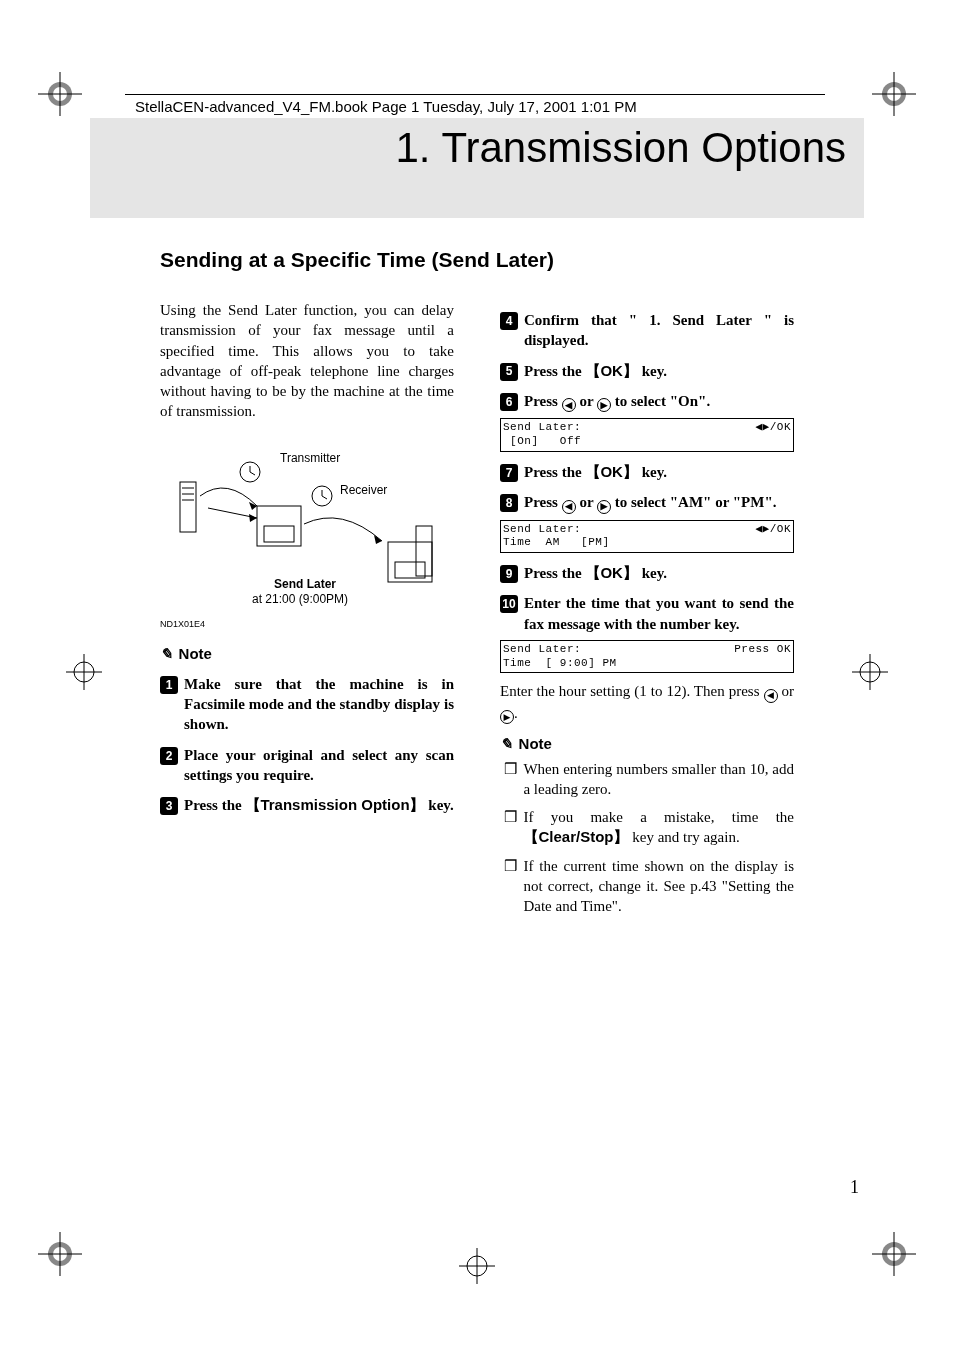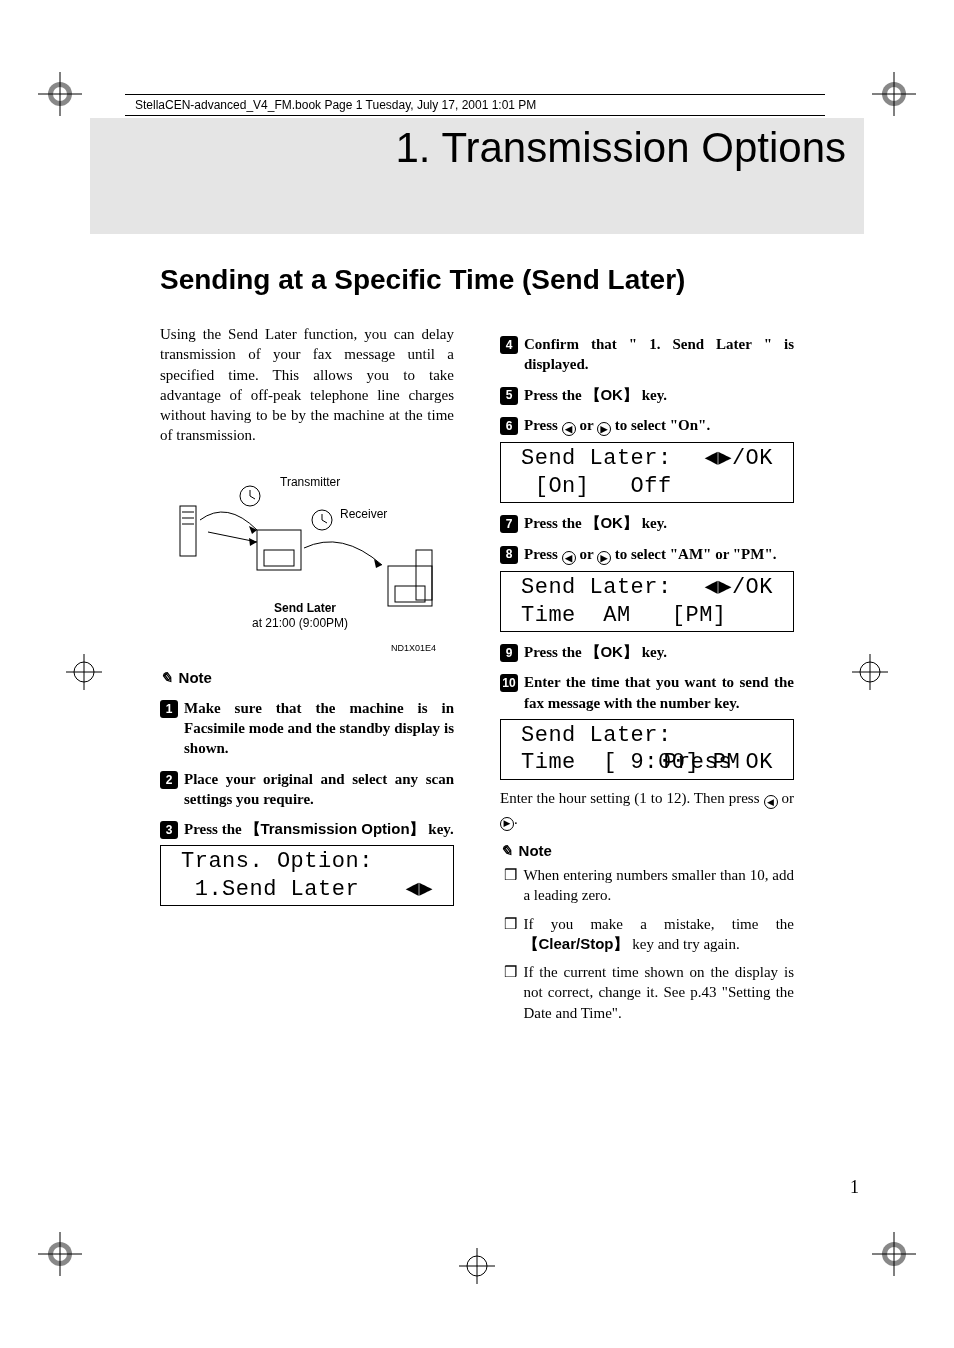--- a/index.html
+++ b/index.html
@@ -22,53 +22,53 @@
   .reg-mr { top: 650px; right: 62px; }
   .reg-bm { bottom: 60px; left: 455px; }
 
   .page {
     position: absolute;
     inset: 90px 90px 90px 90px;
   }
   .header-strip {
     position: absolute;
     top: 8px; left: 45px;
-    font-size: 12px;
+    font-size: 15px;
     font-family: Arial, sans-serif;
   }
   .header-strip::after{
     content:"";
     position:absolute;
     left:-10px; right:-500px; top:-4px; bottom:-4px;
     border-top:1px solid #000;
     border-bottom:1px solid #000;
     pointer-events:none;
     width: 700px;
   }
 
   .chapter-banner {
     margin-top: 28px;
     background: #e5e5e5;
-    height: 116px;
+    height: 100px;
     position: relative;
     display: flex;
     align-items: flex-start;
     justify-content: flex-end;
     padding: 6px 18px 0 0;
   }
   .chapter-title {
     font-family: 'Century Gothic', 'Futura', Arial, sans-serif;
     font-size: 42px;
     font-weight: 500;
   }
 
   .section-title {
     font-family: Arial, Helvetica, sans-serif;
     font-weight: bold;
-    font-size: 28px;
+    font-size: 21px;
     margin: 30px 0 28px 70px;
   }
 
   .columns {
     display: flex;
     gap: 46px;
     padding: 0 70px;
     font-size: 15px;
     line-height: 1.35;
   }
@@ -77,21 +77,20 @@
   .intro { text-align: justify; margin-bottom:14px;}
 
   .diagram {
     border: none;
     margin: 10px auto 2px auto;
     width: 270px;
     height: 180px;
     position: relative;
   }
   .diagram-caption {
-    text-align: right;
     font-size: 9px;
     font-family: Arial, sans-serif;
     margin-right: 18px;
     margin-bottom: 14px;
   }
 
   .note-head {
     display:flex; align-items:center; gap:6px;
     font-family: Arial, sans-serif;
     font-weight: bold;
@@ -127,23 +126,23 @@
     display:inline-flex; width:14px;height:14px;
     border:1px solid #000; border-radius:50%;
     align-items:center; justify-content:center;
     font-size:9px; line-height:1;
     vertical-align: -2px;
   }
 
   .lcd {
     border:1.5px solid #000;
     font-family: 'Courier New', monospace;
-    font-size: 22px;
+    font-size: 11px;
     font-weight: 500;
-    padding: 2px 20px;
+    padding: 2px 2px;
     line-height:1.25;
     margin: 6px 0 8px 0;
     letter-spacing: 0.5px;
     white-space: pre;
   }
   .lcd-right{ float:right;text-align:center; }
 
   .body-after { margin: 6px 0 10px 0; text-align: justify;}
 
   .page-num{
@@ -279,22 +278,20 @@
         <span class="step-text">Place your original and select any scan settings you require.</span>
       </div>
 
       <div class="step">
         <span class="step-num">3</span>
         <span class="step-text">
           <span>Press the </span><span class="keycap">Transmission Option</span><span> key.</span>
         </span>
       </div>
 
-      <div class="lcd"><span>Trans. Option:</span>
-<span> 1.Send Later</span><span class="lcd-right">◀▶</span></div>
     </div>
 
     <div class="col">
 
       <div class="step">
         <span class="step-num">4</span>
         <span class="step-text">Confirm that " 1. Send Later " is displayed.</span>
       </div>
 
       <div class="step">

